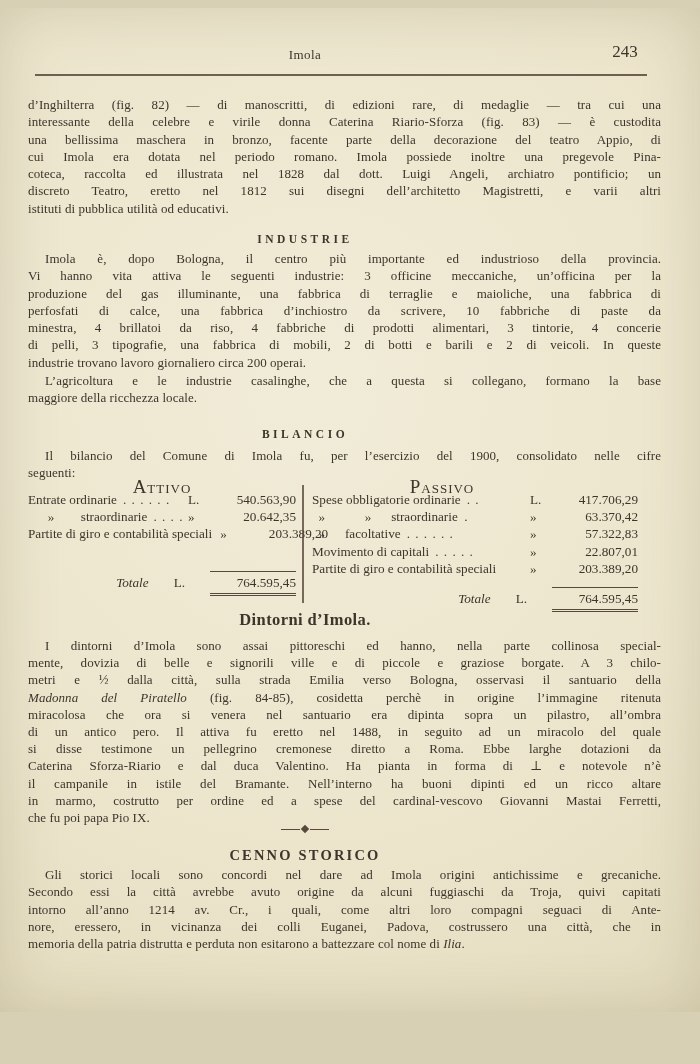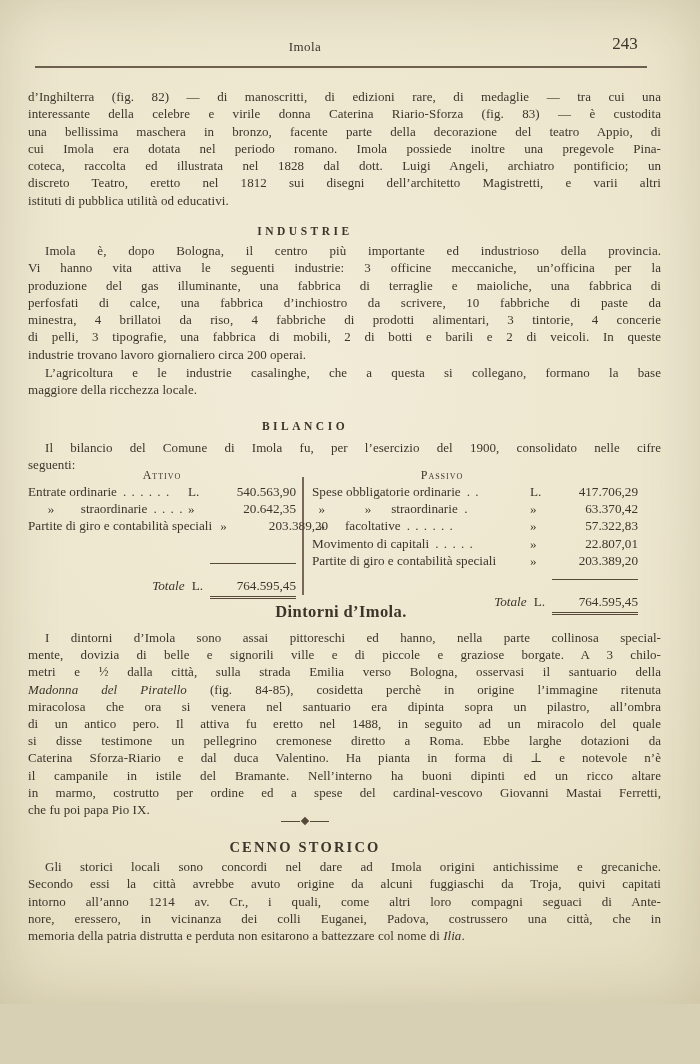--- a/index.html
+++ b/index.html
@@ -5,57 +5,57 @@
   :root{
     --paper:#ece5cc;
     --ink:#3c352b;
     --rule:#574c3c;
   }
   html,body{margin:0;padding:0;}
   body{background:#d8d0b4;}
   .page{
     position:relative;
     width:700px;height:1004px;
-    margin:0 auto;
+    margin:8px auto;
     background:
       radial-gradient(ellipse 120% 90% at 45% 38%, #f1ecd8 0%, var(--paper) 52%, #e2dabc 86%, #d6cca9 100%);
     box-shadow:inset 0 0 60px rgba(90,75,40,.18);
     font-family:"Liberation Serif","DejaVu Serif",serif;
     color:var(--ink);
     overflow:hidden;
   }
   .abs{position:absolute;}
   
   .running-head{top:39px;left:0;width:610px;text-align:center;font-size:13px;letter-spacing:.4px;}
   .page-number{top:34px;left:598px;width:54px;text-align:center;font-size:17px;}
   .head-rule{top:66px;left:35px;width:612px;height:0;border-top:2px solid var(--rule);opacity:.85;}
   
   .tb{left:28px;width:633px;font-size:13px;line-height:17.25px;}
   .line{text-align:justify;text-align-last:justify;white-space:normal;letter-spacing:.05px;}
   .line.last{text-align:left;text-align-last:left;}
   [data-indent-first="true"] .line:first-child{text-indent:17px;}
   
   .h-caps{left:0;width:610px;text-align:center;font-size:11.5px;font-weight:700;letter-spacing:3.5px;}
-  .h-bold{left:0;width:610px;text-align:center;font-size:16.5px;font-weight:700;letter-spacing:.4px;padding-left:36px;}
+  .h-bold{left:0;width:610px;text-align:center;font-size:16.5px;font-weight:700;letter-spacing:.4px;}
   .h-wide{left:0;width:610px;text-align:center;font-size:14.5px;font-weight:700;letter-spacing:2.2px;}
   
   .table{left:28px;top:468px;width:633px;font-size:13.2px;}
   .bcol{position:absolute;top:0;}
   .col-attivo{left:0;width:268px;}
   .col-passivo{left:284px;width:326px;}
-  .col-head{height:16px;text-align:center;font-variant:small-caps;font-size:12px;letter-spacing:1px;}
+  .col-head{height:16px;text-align:center;font-variant:small-caps;font-size:19px;letter-spacing:1px;}
   .col-head.passivo-head{width:260px;}
   .trow{display:flex;align-items:baseline;height:17.2px;white-space:pre;}
   .trow .lbl{flex:none;white-space:pre;}
   .trow .dots{flex:1;overflow:hidden;white-space:nowrap;padding-left:6px;letter-spacing:1px;color:#4a4236;}
   .trow .cur{flex:none;width:22px;text-align:left;padding-left:2px;}
   .trow .val{flex:none;width:86px;text-align:right;}
-  .total-row{display:flex;justify-content:flex-end;align-items:baseline;gap:7px;}
+  .total-row{display:flex;justify-content:flex-end;align-items:baseline;gap:25px;}
   .total-row .tlabel{font-style:italic;}
-  .total-row .tval{width:86px;text-align:right;border-top:1px solid var(--rule);border-bottom:3px double var(--rule);padding:14px 0 2px 0;}
+  .total-row .tval{width:86px;text-align:right;border-top:1px solid var(--rule);border-bottom:3px double var(--rule);padding:3px 0 2px 0;}
   .attivo-total{margin-top:27px;}
   .passivo-total{margin-top:9px;}
   .vsep{left:302px;top:477px;width:1.5px;height:118px;background:var(--rule);opacity:.8;}
   
   .ornament{left:0;top:818px;width:610px;display:flex;justify-content:center;align-items:center;}
   .orn-line{width:19px;height:0;border-top:1.6px solid var(--rule);}
   .orn-diamond{width:6px;height:6px;background:var(--rule);transform:rotate(45deg);margin:0 2px;}
 </style>
 </head>
 <body>

